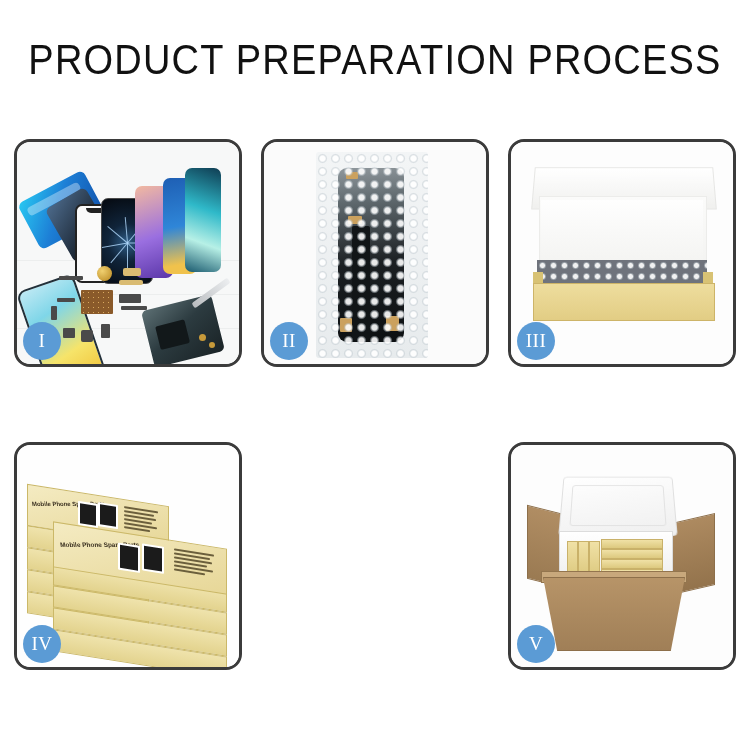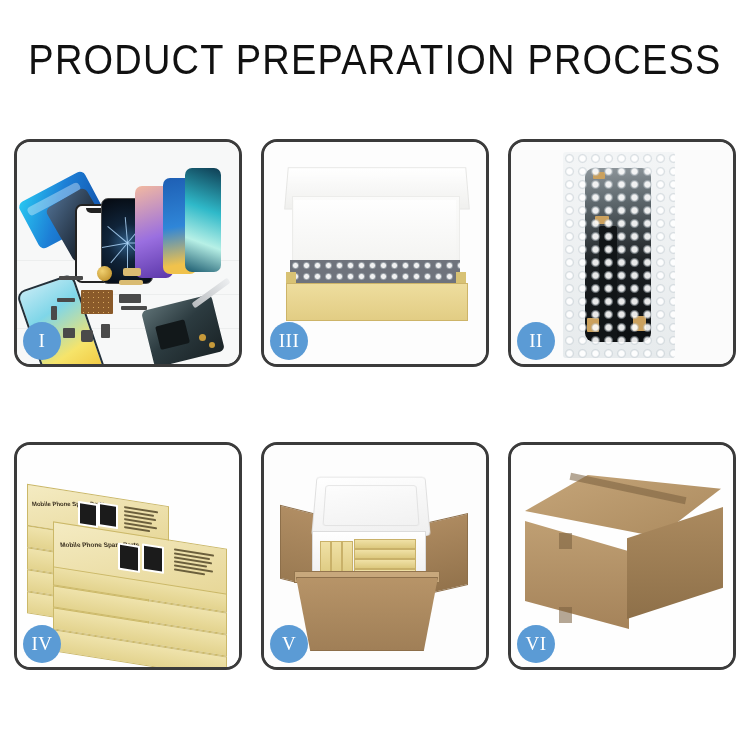--- a/index.html
+++ b/index.html
@@ -353,47 +353,47 @@
         <span class="bit" style="left:84px;top:182px;width:9px;height:14px;"></span>
         <span class="bit-gold" style="left:182px;top:192px;width:7px;height:7px;border-radius:50%;"></span>
         <span class="bit-gold" style="left:192px;top:200px;width:6px;height:6px;border-radius:50%;"></span>
         <span class="tweezer" style="left:172px;top:148px;"></span>
       </div>
       <div class="badge">I</div>
     </div>
 
     <div class="panel">
       <div class="panel-photo">
-        <div class="p3-bg"></div>
-        <div class="p3-lid"></div>
-        <div class="p3-back"></div>
-        <div class="p3-foam"></div>
-        <div class="p3-bubble bubbles-fine"></div>
-        <div class="p3-sideL"></div>
-        <div class="p3-sideR"></div>
-        <div class="p3-front"></div>
-      </div>
-      <div class="badge">III</div>
-    </div>
-
-    <div class="panel">
-      <div class="panel-photo">
         <div class="p2-bg"></div>
         <div class="bubblebag">
           <div class="p2-item">
             <span class="p2-strip"></span>
             <span class="p2-tape" style="left:8px;top:4px;width:12px;height:7px;"></span>
             <span class="p2-tape" style="left:10px;top:48px;width:14px;height:8px;"></span>
             <span class="p2-tape" style="left:2px;top:150px;width:12px;height:14px;"></span>
             <span class="p2-tape" style="left:48px;top:148px;width:13px;height:15px;"></span>
           </div>
           <div class="bubbles"></div>
         </div>
       </div>
       <div class="badge">II</div>
+    </div>
+
+    <div class="panel">
+      <div class="panel-photo">
+        <div class="p3-bg"></div>
+        <div class="p3-lid"></div>
+        <div class="p3-back"></div>
+        <div class="p3-foam"></div>
+        <div class="p3-bubble bubbles-fine"></div>
+        <div class="p3-sideL"></div>
+        <div class="p3-sideR"></div>
+        <div class="p3-front"></div>
+      </div>
+      <div class="badge">III</div>
     </div>
   </div>
 
   <div class="grid-row">
 
     <div class="panel">
       <div class="panel-photo">
         <div class="p4-bg"></div>
         <div class="box-stack">
 
@@ -455,26 +455,14 @@
           <span class="tray" style="left:34px; top:12px; width:60px; height:8px;"></span>
           <span class="tray" style="left:34px; top:22px; width:60px; height:8px;"></span>
           <span class="tray" style="left:34px; top:32px; width:60px; height:8px;"></span>
         </div>
         <div class="cart-rim"></div>
         <div class="cart-front"></div>
       </div>
       <div class="badge">V</div>
     </div>
 
-    <div class="panel">
-      <div class="panel-photo">
-        <div class="p6-bg"></div>
-        <div class="c6-top"></div>
-        <div class="c6-left"></div>
-        <div class="c6-right"></div>
-        <span class="c6-tape" style="left:58px;top:40px;width:118px;height:7px;transform:rotate(12deg);"></span>
-        <span class="c6-tape" style="left:48px;top:88px;width:13px;height:16px;"></span>
-        <span class="c6-tape" style="left:48px;top:162px;width:13px;height:16px;"></span>
-      </div>
-      <div class="badge">VI</div>
-    </div>
   </div>
 </div>
 
 </body></html>

